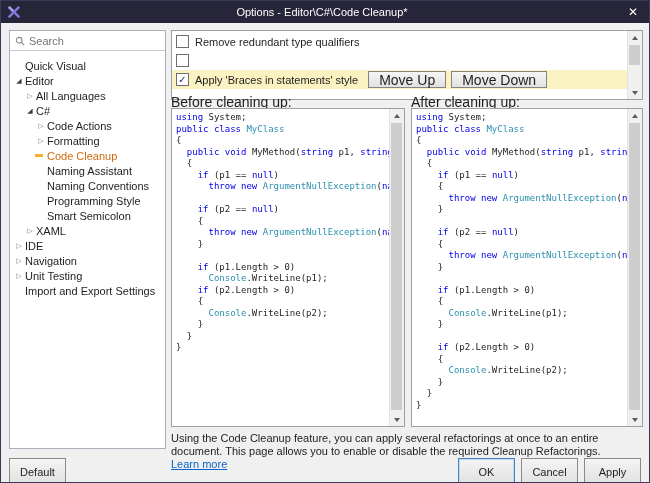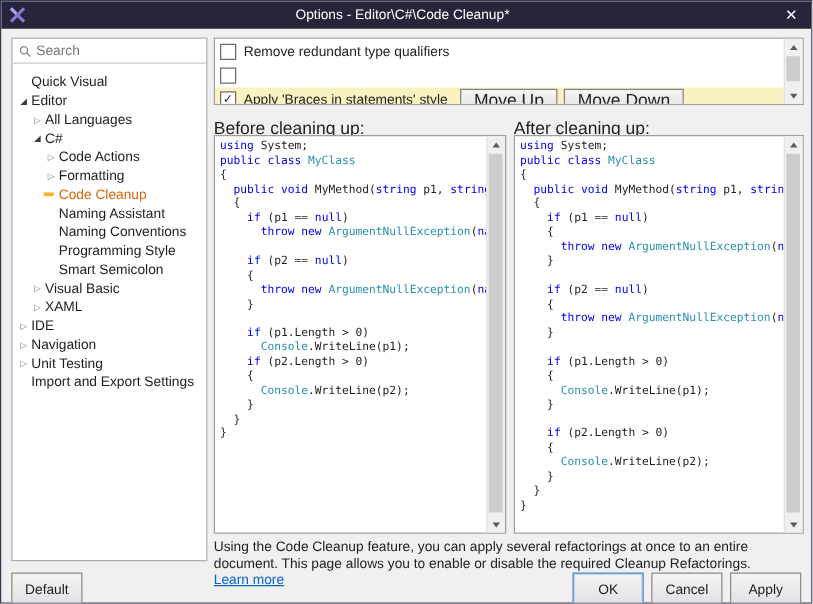--- a/index.html
+++ b/index.html
@@ -26,21 +26,21 @@
 
   
   .vscroll{position:absolute;top:0;right:0;bottom:0;width:15px;background:#f0f0f0;border-left:1px solid #e3e3e3;}
   .sb-btn{position:absolute;left:0;width:14px;height:13px;display:flex;align-items:center;justify-content:center;}
   .sb-up{top:0;}.sb-dn{bottom:0;}
   .tri-up{width:0;height:0;border-left:3.5px solid transparent;border-right:3.5px solid transparent;border-bottom:4px solid #5c5c5c;}
   .tri-dn{width:0;height:0;border-left:3.5px solid transparent;border-right:3.5px solid transparent;border-top:4px solid #5c5c5c;}
   .sb-thumb{position:absolute;left:1px;right:2px;background:#cdcdcd;}
 
   
-  .rules{position:absolute;left:170px;top:29px;width:472px;height:54px;background:#fff;border:1px solid #9aa0aa;}
+  .rules{position:absolute;left:170px;top:29px;width:472px;height:70px;background:#fff;border:1px solid #9aa0aa;}
   .rules-inner{position:absolute;left:0;top:1px;right:15px;bottom:0;overflow:hidden;}
   .rule-row{display:flex;align-items:center;height:19px;padding-left:4px;font-size:11px;color:#1e1e1e;}
   .rule-row.sel{background:#faf2c0;}
   .cb{width:13px;height:13px;flex:0 0 13px;border:1px solid #6e6e6e;background:#fff;margin-right:6px;font-size:10px;line-height:11px;text-align:center;color:#1a2a44;}
   .mini-btn{margin-left:10px;height:17px;padding:0 10px;font-size:14px;font-family:"Liberation Sans",sans-serif;background:linear-gradient(#f5f5f5,#e2e2e2);border:1px solid #838383;color:#1e1e1e;}
   .mini-btn + .mini-btn{margin-left:5px;}
 
   
   .panel-label{position:absolute;font-size:14px;color:#1e1e1e;}
   .code-panel{position:absolute;background:#fff;border:1px solid #9aa0aa;}
@@ -119,24 +119,20 @@
         <div class="tree-item" style="padding-left: 25px;">
           <span class="arrow"></span>
           <span class="lbl">Programming Style</span>
         </div>
         <div class="tree-item" style="padding-left: 25px;">
           <span class="arrow"></span>
           <span class="lbl">Smart Semicolon</span>
         </div>
         <div class="tree-item" style="padding-left: 14px;">
           <span class="arrow hollow">▷</span>
-          <span class="lbl">Visual Basic</span>
-        </div>
-        <div class="tree-item" style="padding-left: 14px;">
-          <span class="arrow hollow">▷</span>
           <span class="lbl">XAML</span>
         </div>
         <div class="tree-item" style="padding-left: 3px;">
           <span class="arrow hollow">▷</span>
           <span class="lbl">IDE</span>
         </div>
         <div class="tree-item" style="padding-left: 3px;">
           <span class="arrow hollow">▷</span>
           <span class="lbl">Navigation</span>
         </div>

